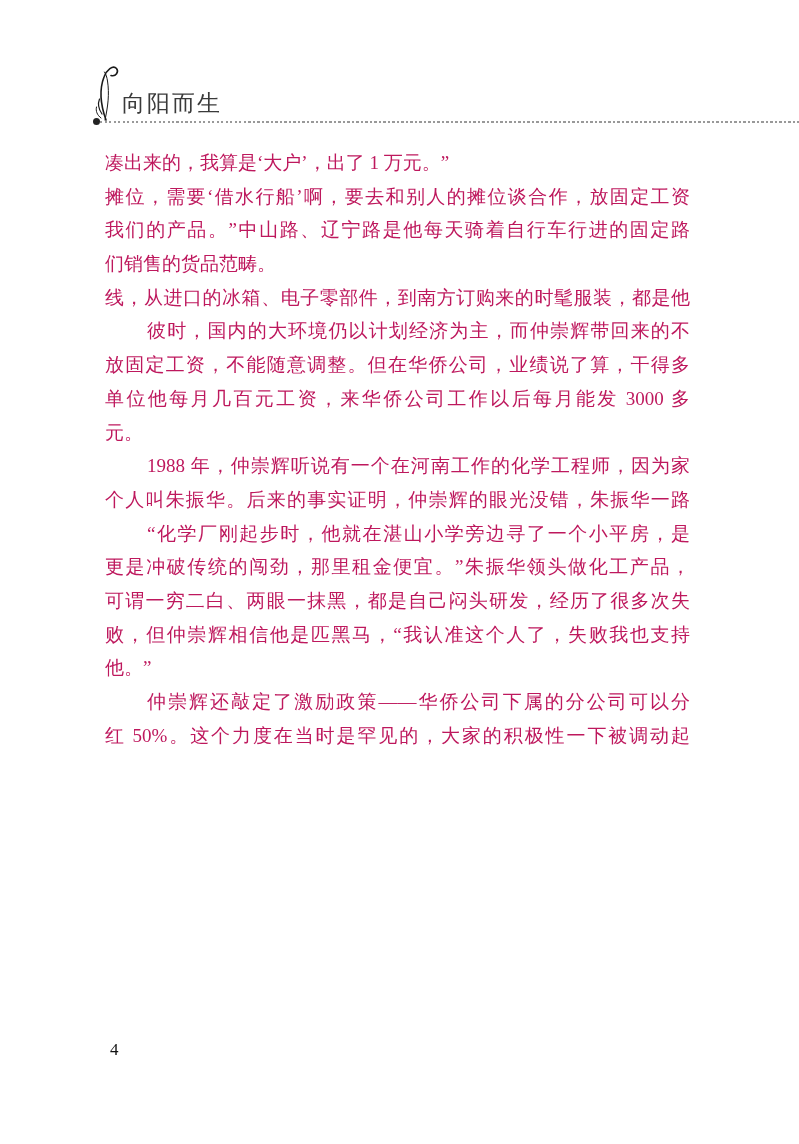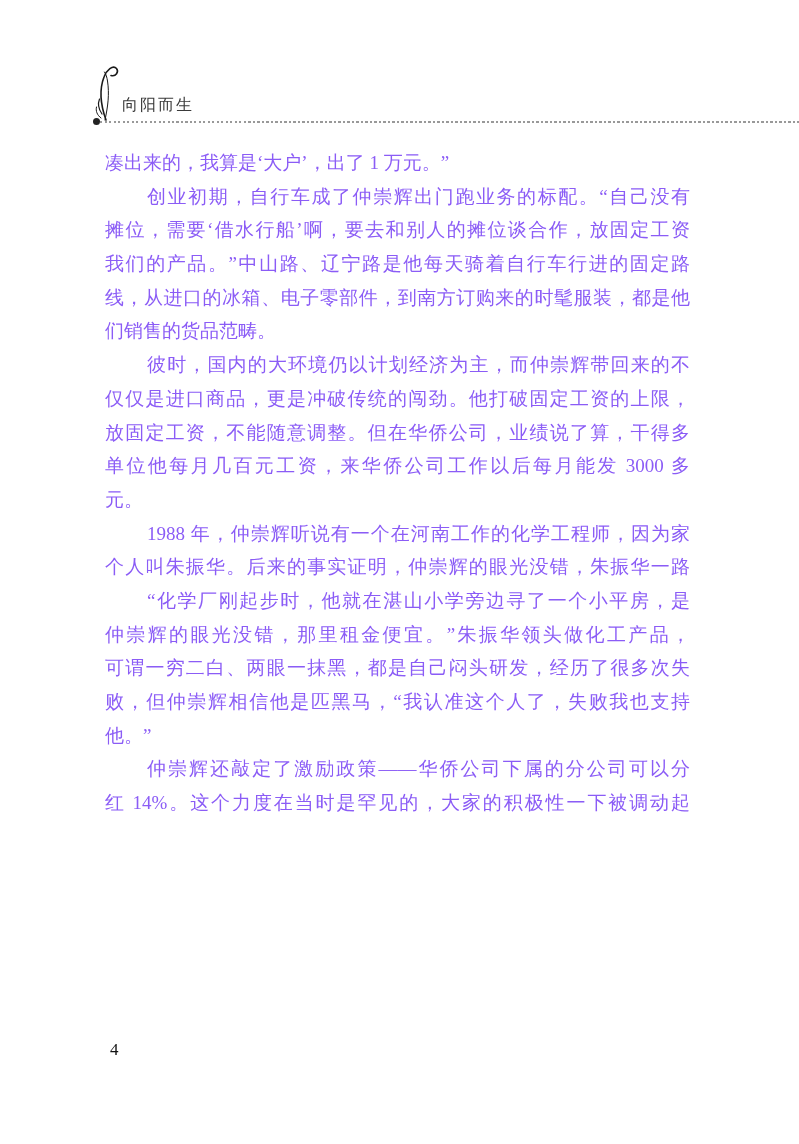--- a/index.html
+++ b/index.html
@@ -10,39 +10,39 @@
     background:#ffffff;
     overflow:hidden;
     font-family:"Liberation Serif","DejaVu Serif",serif;
   }
   
   .header-flourish{
     position:absolute;left:92px;top:62px;width:28px;height:62px;
   }
   .header-title{
     position:absolute;left:122px;top:95px;
-    font-family:Liberation Sans, sans-serif;
-    font-size:16px;line-height:20px;
+    font-family:Liberation Mono, monospace;
+    font-size:23px;line-height:20px;
     color:#3a3a3a;letter-spacing:2px;
     white-space:nowrap;
   }
   .rule-start-dot{
     position:absolute;left:93px;top:118px;
     width:7px;height:7px;border-radius:50%;
     background:#222222;
   }
   .dotted-rule{
     position:absolute;left:100px;top:121px;
     width:699px;height:2px;
     background-image:repeating-linear-gradient(to right,#999 0px,#999 2px,transparent 2px,transparent 4.5px);
   }
   
   .body-text{
     position:absolute;left:105px;top:146px;width:585px;
-    color:#8b5cf6;
+    color:#be185d;
     font-size:19px;
   }
   .text-line{
     height:33.7px;line-height:33.7px;
     overflow:hidden;
     text-align:justify;
   }
   .text-line.stretch{ text-align-last:justify; }
   .text-line.no-stretch{ text-align-last:left; }
   .text-line.indent{ padding-left:42px; }
@@ -64,36 +64,34 @@
     <path d="M9,56 C5,53 3.5,49 4.5,45" stroke="#1a1a1a" stroke-width="1.0" stroke-linecap="round"></path>
   </svg>
 
   <div class="header-title">向阳而生</div>
 
   <div class="rule-start-dot"></div>
   <div class="dotted-rule"></div>
 
   <div class="body-text" id="body-lines">
       <div class="text-line no-stretch">凑出来的，我算是‘大户’，出了 1 万元。”</div>
-      <div class="text-line stretch indent">创业初期，自行车成了仲崇辉出门跑业务的标配。“自己没有</div>
       <div class="text-line stretch">摊位，需要‘借水行船’啊，要去和别人的摊位谈合作，放固定工资</div>
       <div class="text-line stretch">我们的产品。”中山路、辽宁路是他每天骑着自行车行进的固定路</div>
+      <div class="text-line no-stretch">们销售的货品范畴。</div>
       <div class="text-line stretch">线，从进口的冰箱、电子零部件，到南方订购来的时髦服装，都是他</div>
-      <div class="text-line no-stretch">们销售的货品范畴。</div>
       <div class="text-line stretch indent">彼时，国内的大环境仍以计划经济为主，而仲崇辉带回来的不</div>
-      <div class="text-line stretch">仅仅是进口商品，更是冲破传统的闯劲。他打破固定工资的上限，</div>
       <div class="text-line stretch">放固定工资，不能随意调整。但在华侨公司，业绩说了算，干得多</div>
       <div class="text-line stretch">单位他每月几百元工资，来华侨公司工作以后每月能发 3000 多</div>
       <div class="text-line no-stretch">元。</div>
       <div class="text-line stretch indent">1988 年，仲崇辉听说有一个在河南工作的化学工程师，因为家</div>
       <div class="text-line stretch">个人叫朱振华。后来的事实证明，仲崇辉的眼光没错，朱振华一路</div>
       <div class="text-line stretch indent">“化学厂刚起步时，他就在湛山小学旁边寻了一个小平房，是</div>
-      <div class="text-line stretch">仲崇辉的眼光没错，那里租金便宜。”朱振华领头做化工产品，</div>
+      <div class="text-line stretch">更是冲破传统的闯劲，那里租金便宜。”朱振华领头做化工产品，</div>
       <div class="text-line stretch">可谓一穷二白、两眼一抹黑，都是自己闷头研发，经历了很多次失</div>
       <div class="text-line stretch">败，但仲崇辉相信他是匹黑马，“我认准这个人了，失败我也支持</div>
       <div class="text-line no-stretch">他。”</div>
       <div class="text-line stretch indent">仲崇辉还敲定了激励政策——华侨公司下属的分公司可以分</div>
-      <div class="text-line stretch">红 14%。这个力度在当时是罕见的，大家的积极性一下被调动起</div>
+      <div class="text-line stretch">红 50%。这个力度在当时是罕见的，大家的积极性一下被调动起</div>
     </div>
 
   <div class="page-number">4</div>
 
 </div>
 
 </body></html>

